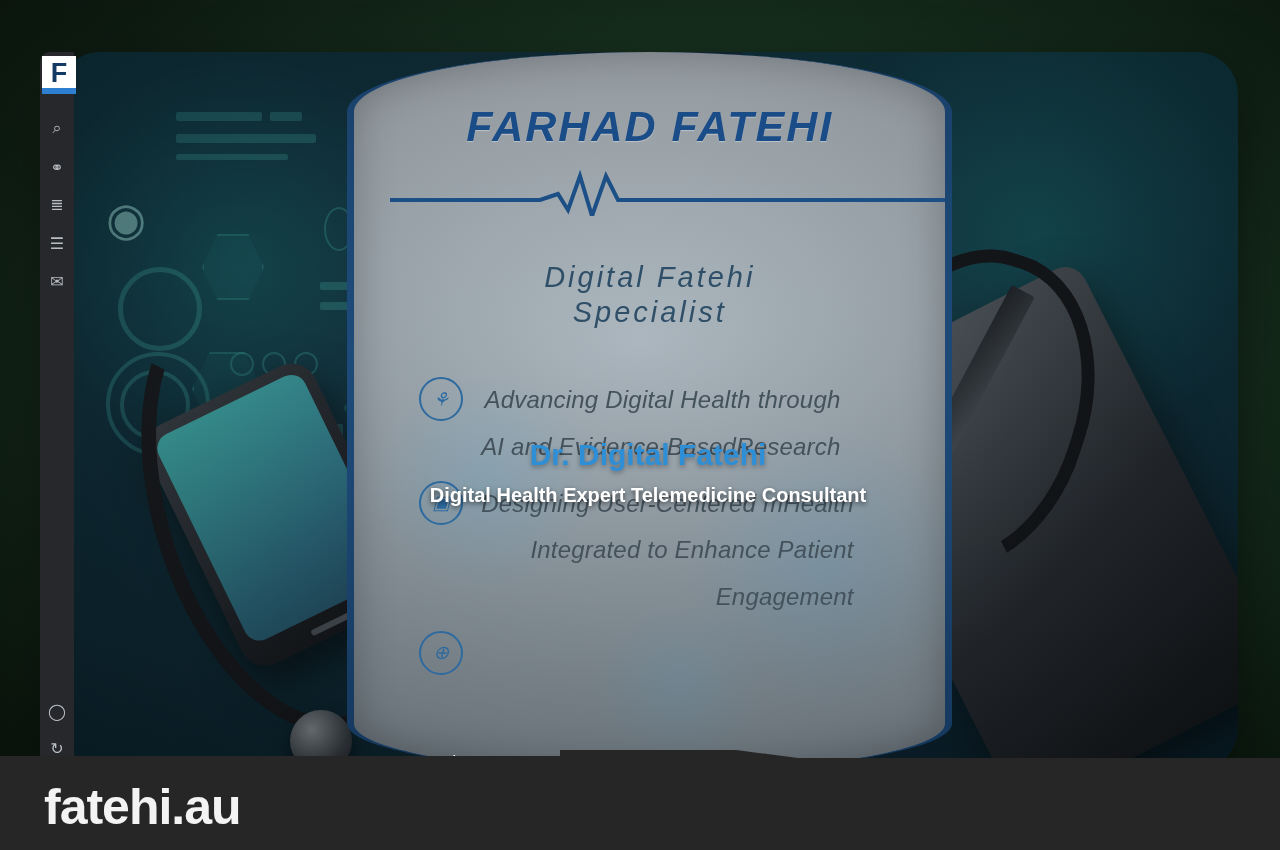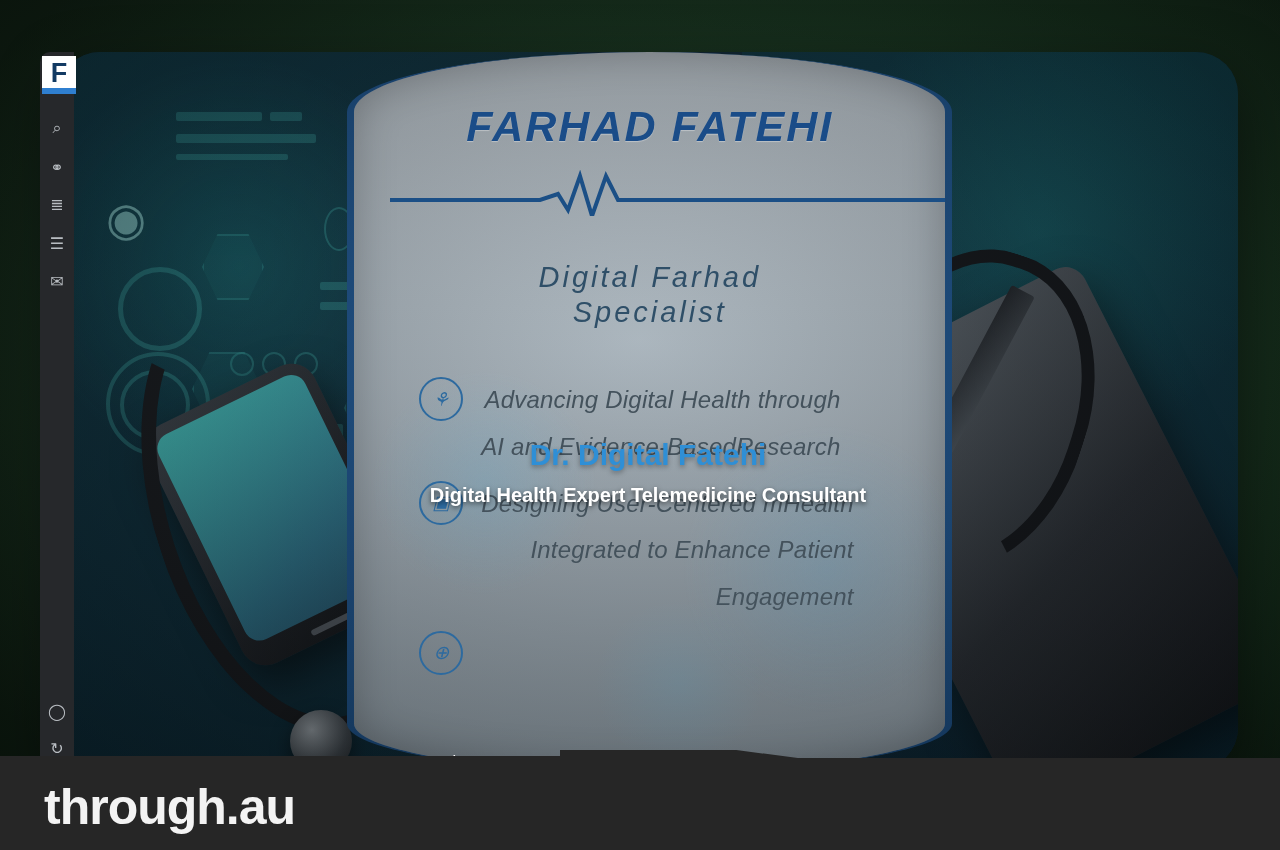--- a/index.html
+++ b/index.html
@@ -266,21 +266,21 @@
 
       <div class="card">
         <div class="card-inner">
           <div class="site-title">FARHAD FATEHI</div>
 
           <svg class="ekg" viewBox="0 0 600 46" preserveAspectRatio="none">
             <path d="M0 30 H150 l18 -6 l10 16 l12 -34 l12 40 l14 -40 l12 24 H600" fill="none" stroke="#1b4f86" stroke-width="4"></path>
           </svg>
 
           <div class="site-sub">
-            <div>Digital Farhad</div>
+            <div>Digital Fatehi</div>
             <div>Specialist</div>
           </div>
 
           <div class="bullets">
             <div class="brow">
               <span class="bico">⚘</span>
               <span class="btxt">
                 <span>Advancing Digital Health through</span><br>
                 <span>AI and Evidence-BasedResearch</span>
               </span>
@@ -321,14 +321,14 @@
   <span class="navicon" style="top:155px;">⚭</span>
   <span class="navicon" style="top:192px;">≣</span>
   <span class="navicon" style="top:231px;">☰</span>
   <span class="navicon" style="top:269px;">✉</span>
   <span class="navicon" style="top:699px;">◯</span>
   <span class="navicon" style="top:736px;">↻</span>
 
   <div id="banner-step"></div>
   <div id="banner-curve"></div>
   <div id="banner"></div>
-  <div id="banner-wm">through.au</div>
+  <div id="banner-wm">fatehi.au</div>
 </div>
 
 </body></html>

